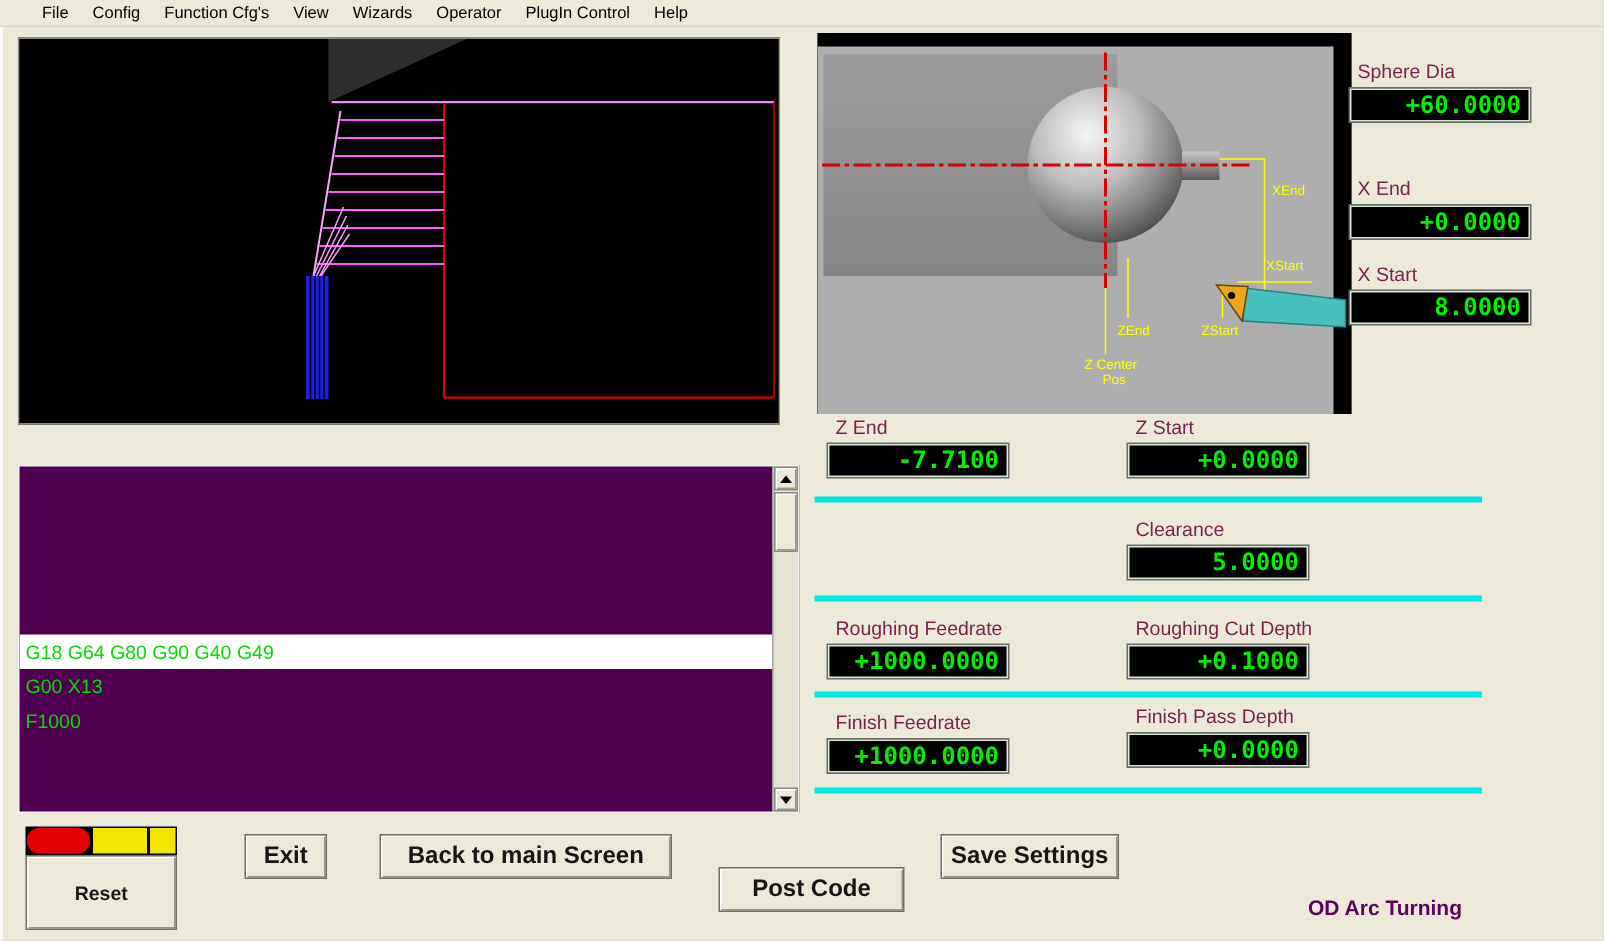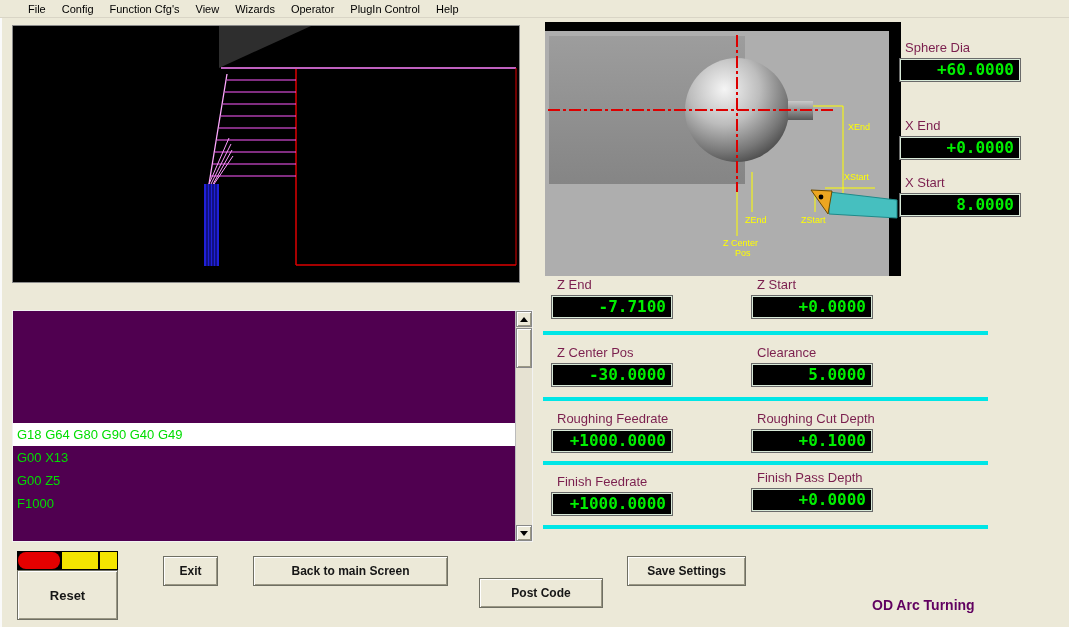--- a/index.html
+++ b/index.html
@@ -76,21 +76,21 @@
     cursor:pointer;
   }
 
   .sep { position:absolute; left:543px; width:445px; height:4px; background:var(--separator-cyan,#00e6e6); }
 
   
   .btn {
     position:absolute; height:30px;
     background:#ece9d8; border:1px solid #6f6f63;
     box-shadow: inset 1px 1px 0 #ffffff, inset -1px -1px 0 #9a9784;
-    font-family:"Liberation Sans", sans-serif; font-size:12px; font-weight:bold; color:#161616;
+    font-family:"Liberation Sans", sans-serif; font-size:16px; font-weight:bold; color:#161616;
     display:flex; align-items:center; justify-content:center; cursor:pointer;
   }
 
   .reset-indicator {
     position:absolute; left:17px; top:551px; width:101px; height:19px;
     background:#000; display:flex; align-items:stretch; padding:1px; gap:2px;
   }
   .ri-red { width:42%; background:#e40000; border-radius:8px; }
   .ri-yellow1 { flex:1; background:#f4e400; }
   .ri-yellow2 { width:17%; background:#f4e400; }
@@ -153,21 +153,20 @@
         <line x1="203" y1="158" x2="203" y2="240"></line>
       </g>
     </svg>
   </div>
 
   <div class="panel-gcode">
     <div class="gcode-content">
       <div class="gcode-spacer"></div>
       <div class="gcode-line current">G18 G64 G80 G90 G40 G49</div>
       <div class="gcode-line">G00 X13</div>
-      <div class="gcode-line">G00 Z5</div>
       <div class="gcode-line">F1000</div>
     </div>
     <div class="scrollbar">
       <div class="sb-btn">
         <div class="arrow-up"></div>
       </div>
       <div class="sb-track">
         <div class="sb-thumb"></div>
       </div>
       <div class="sb-btn">
@@ -239,24 +238,20 @@
     <div class="field-label">Z End</div>
     <div class="led">-7.7100</div>
   </div>
   <div class="field" style="left:752px; top:277px;">
     <div class="field-label">Z Start</div>
     <div class="led">+0.0000</div>
   </div>
 
   <div class="sep" style="top:331px;"></div>
 
-  <div class="field" style="left:552px; top:345px;">
-    <div class="field-label">Z Center Pos</div>
-    <div class="led">-30.0000</div>
-  </div>
   <div class="field" style="left:752px; top:345px;">
     <div class="field-label">Clearance</div>
     <div class="led">5.0000</div>
   </div>
 
   <div class="sep" style="top:397px;"></div>
 
   <div class="field" style="left:552px; top:411px;">
     <div class="field-label">Roughing Feedrate</div>
     <div class="led">+1000.0000</div>

